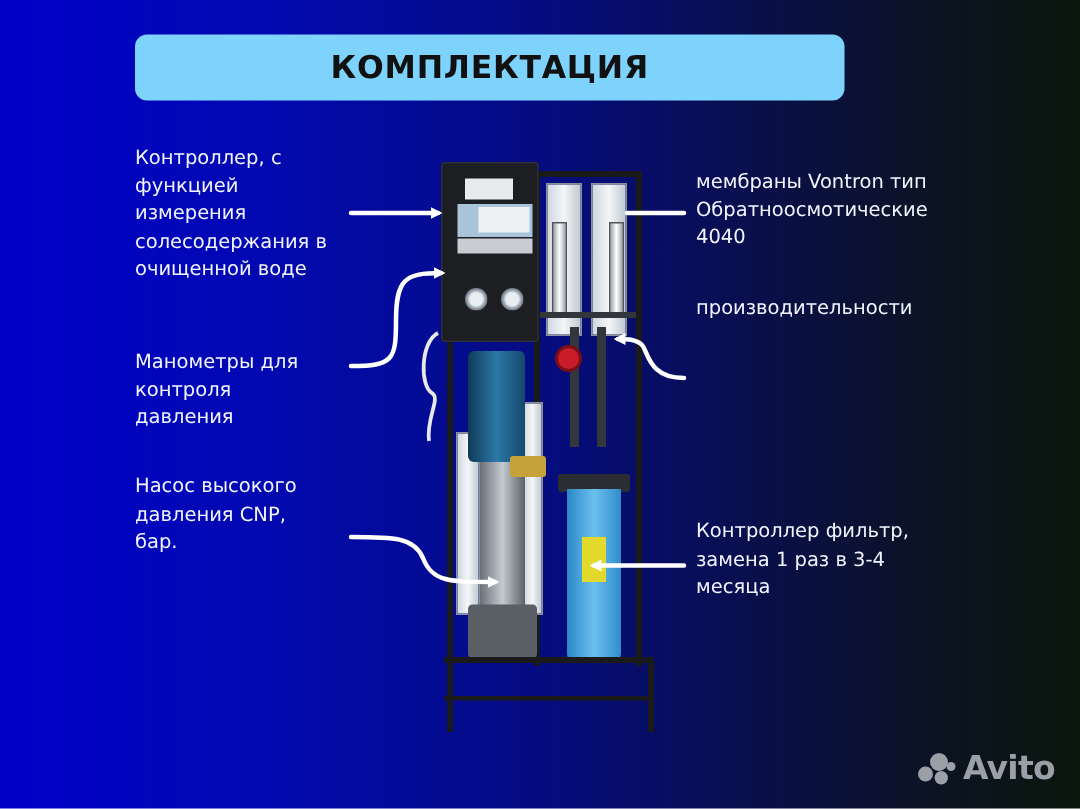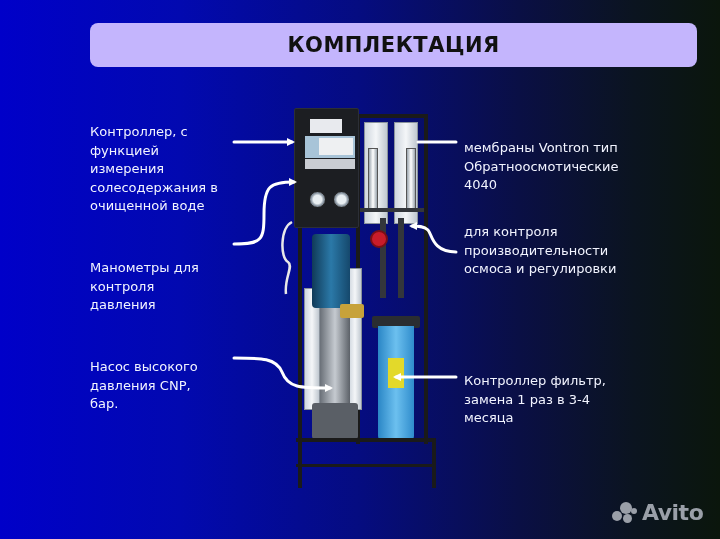--- a/index.html
+++ b/index.html
@@ -3,37 +3,36 @@
 <meta charset="utf-8">
 <style>
   html, body { margin:0; padding:0; }
   body {
     width:720px; height:539px; overflow:hidden; position:relative;
     background: linear-gradient(90deg, #0000c9 0%, #0209b0 25%, #050c80 50%, #0a0f45 72%, #0b1420 88%, #0b160c 100%);
     font-family: "DejaVu Sans", sans-serif;
     color:#ffffff;
   }
   .title-bar {
-    position:absolute; left:90px; top:23px; width:607px; height:44px;
-    background:#c4b5fd; border-radius:8px;
+    position:absolute; left:90px; top:23px; width:473px; height:44px;
+    background:#7dd3fc; border-radius:8px;
     display:flex; align-items:center; justify-content:center;
   }
   .title-bar span {
     font-family:"DejaVu Sans", sans-serif; font-weight:bold;
     font-size:21px; color:#111; letter-spacing:0.5px;
   }
   .label {
     position:absolute; font-size:13px; line-height:18.5px; color:#f2f4ff;
     font-family:"DejaVu Sans", sans-serif;
-    margin-top:26px;
   }
   .label .ln { display:block; white-space:nowrap; }
   #lbl-controller { left:90px; top:97px; }
   #lbl-gauges { left:90px; top:233px; }
-  #lbl-pump { left:90px; top:332px; }
+  #lbl-pump { left:90px; top:316px; }
   #lbl-membranes { left:464px; top:113px; }
   #lbl-rotameters { left:464px; top:197px; }
   #lbl-cartridge { left:464px; top:346px; }
 
   
   .equip { position:absolute; left:290px; top:108px; width:160px; height:382px; }
   .frame-post { position:absolute; background:#1a1a1a; }
   .panel {
     position:absolute; left:4px; top:0; width:63px; height:118px;
     background:#1c1e22; border:1px solid #2c2f36; border-radius:2px;
@@ -99,23 +98,21 @@
   <span class="ln">давления CNP,</span>
   <span class="ln">бар.</span>
 </div>
 
 <div class="label" id="lbl-membranes">
   <span class="ln">мембраны Vontron тип</span>
   <span class="ln">Обратноосмотические</span>
   <span class="ln">4040</span>
 </div>
 <div class="label" id="lbl-rotameters">
-  <span class="ln">для контроля</span>
   <span class="ln">производительности</span>
-  <span class="ln">осмоса и регулировки</span>
 </div>
 <div class="label" id="lbl-cartridge">
   <span class="ln">Контроллер фильтр,</span>
   <span class="ln">замена 1 раз в 3-4</span>
   <span class="ln">месяца</span>
 </div>
 
 <div class="equip">
 
   <div class="frame-post" style="left:66px;top:6px;width:4px;height:330px;"></div>

